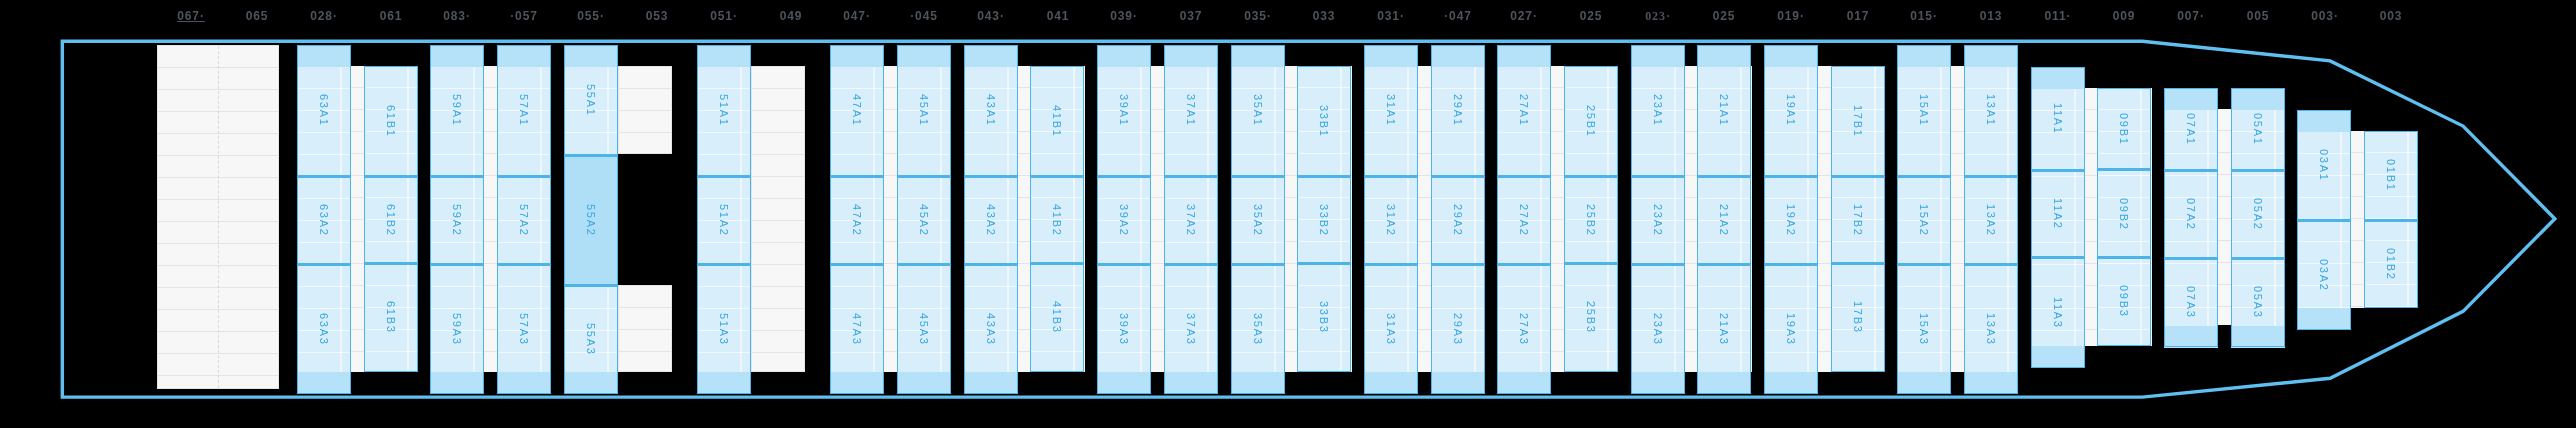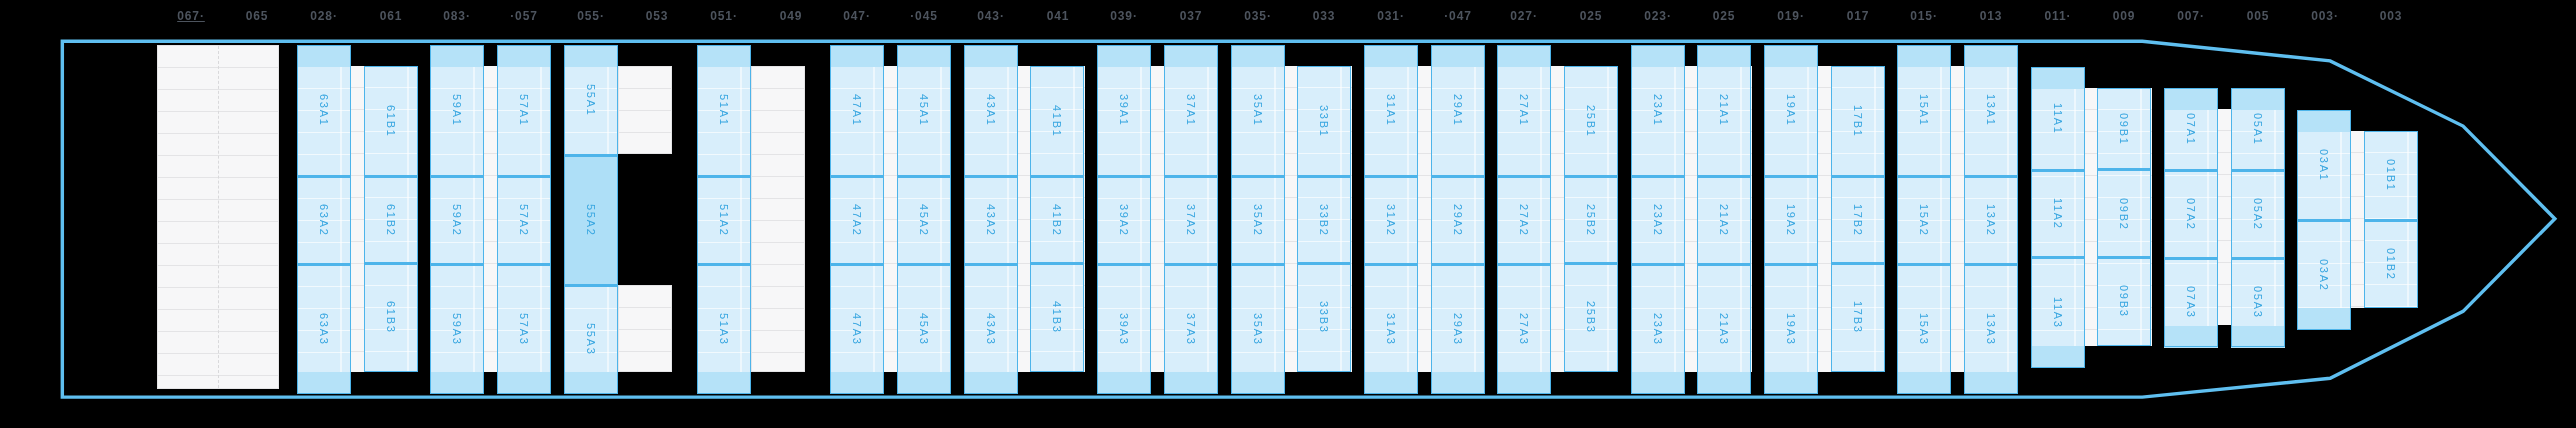--- a/index.html
+++ b/index.html
@@ -69,21 +69,21 @@
     <span class="baynum" style="left: 991px;">043·</span>
     <span class="baynum" style="left: 1058px;">041</span>
     <span class="baynum" style="left: 1124px;">039·</span>
     <span class="baynum" style="left: 1191px;">037</span>
     <span class="baynum" style="left: 1258px;">035·</span>
     <span class="baynum" style="left: 1324px;">033</span>
     <span class="baynum" style="left: 1391px;">031·</span>
     <span class="baynum" style="left: 1458px;">·047</span>
     <span class="baynum" style="left: 1524px;">027·</span>
     <span class="baynum" style="left: 1591px;">025</span>
-    <span class="baynum" style="left: 1658px;">023·</span>
+    <span class="baynum" style="left: 1658px; font-family: Liberation Serif, serif;">023·</span>
     <span class="baynum" style="left: 1724px;">025</span>
     <span class="baynum" style="left: 1791px;">019·</span>
     <span class="baynum" style="left: 1858px;">017</span>
     <span class="baynum" style="left: 1924px;">015·</span>
     <span class="baynum" style="left: 1991px;">013</span>
     <span class="baynum" style="left: 2058px;">011·</span>
     <span class="baynum" style="left: 2124px;">009</span>
     <span class="baynum" style="left: 2191px;">007·</span>
     <span class="baynum" style="left: 2258px;">005</span>
     <span class="baynum" style="left: 2325px;">003·</span>

